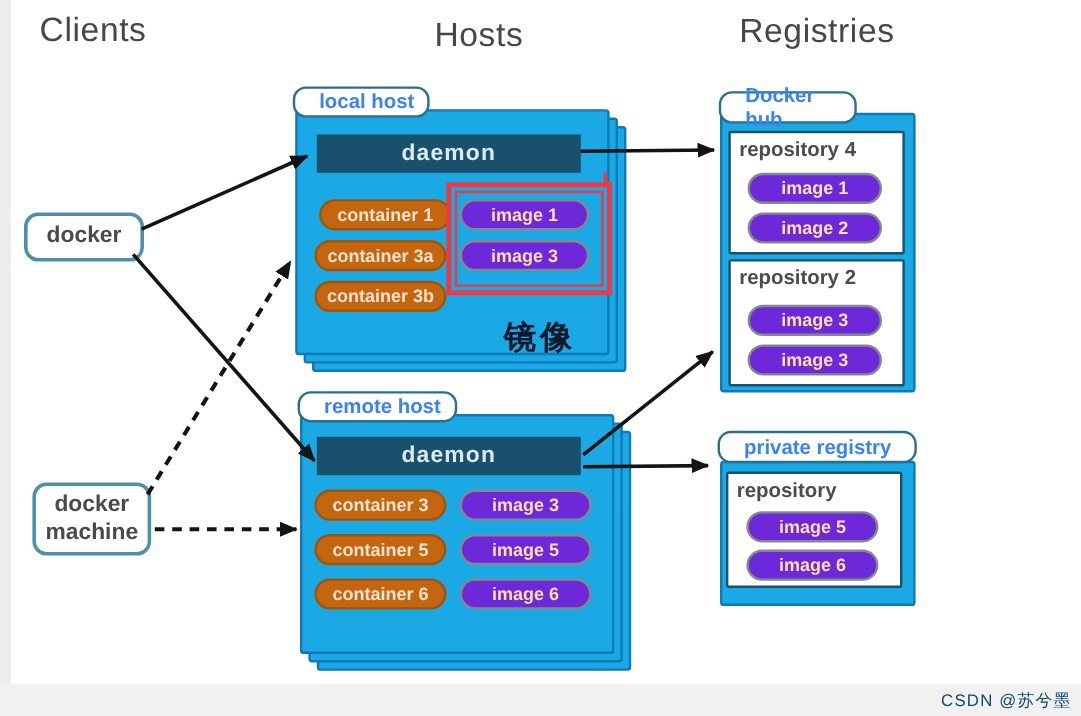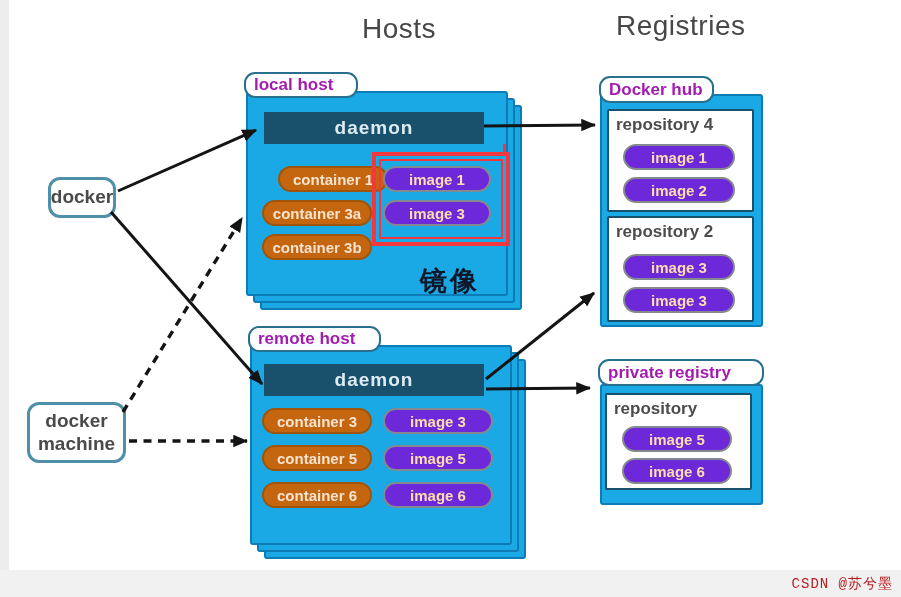--- a/index.html
+++ b/index.html
@@ -2,34 +2,34 @@
 <html><head>
 <meta charset="utf-8">
 <style>
   * { margin:0; padding:0; box-sizing:border-box; }
   body { font-family:"Liberation Sans", sans-serif; background:#fff; }
   #canvas { position:relative; width:901px; height:597px; background:#ffffff; overflow:hidden; }
 
   .edge-left { position:absolute; left:0; top:0; width:9px; height:597px; background:#ededed; }
   .bottom-strip { position:absolute; left:0; top:570px; width:901px; height:27px; background:#f1f1f1;
                   display:flex; align-items:center; justify-content:flex-end; padding-right:8px; }
-  .watermark { font-size:14px; color:#b91c1c; letter-spacing:1px;font-family:Liberation Mono, monospace; }
+  .watermark { font-size:14px; color:#0c4a6e; letter-spacing:1px; }
 
   .col-header { position:absolute; font-size:28px; color:#474747; letter-spacing:0.5px; }
 
   .client-box { position:absolute; background:#fff; border:3px solid #4f8fa8; border-radius:12px;
                 display:flex; align-items:center; justify-content:center; text-align:center;
                 font-size:19px; font-weight:bold; color:#4a4a4a; line-height:1.2; z-index:30; }
 
   .sheet { position:absolute; background:#1ba9e5; border:2px solid #0d7bb5; border-radius:3px; }
   .panel { position:absolute; background:#1ba9e5; border:2px solid #0d7bb5; border-radius:3px; z-index:10; }
 
   .tab { position:absolute; background:#fff; border:2.5px solid #28708e; border-radius:11px;
-         display:flex; align-items:center; padding-left:8px;
-         font-size:17px; font-weight:bold; color:#a21caf; z-index:25; }
+         display:flex; align-items:center; padding-left:20px;
+         font-size:17px; font-weight:bold; color:#3b82f6; z-index:25; }
 
   .daemon { position:absolute; background:#19506b; display:flex; align-items:center; justify-content:center;
             font-size:19px; font-weight:bold; color:#dcebf2; letter-spacing:1px; z-index:15; }
 
   .pill { position:absolute; border-radius:13px; display:flex; align-items:center; justify-content:center;
           font-size:15px; font-weight:bold; z-index:15; }
   .pill.container { background:#c4660f; border:2px solid #a05409; color:#f8e3cf; }
   .pill.image { background:#6d28d9; border:2px solid #84898f; color:#ffddae; }
 
   .repo-box { position:absolute; background:#fff; border:2.5px solid #19506b; border-radius:2px; z-index:15; }
@@ -45,32 +45,33 @@
 
   svg.arrows { position:absolute; left:0; top:0; z-index:50; pointer-events:none; }
 </style>
 </head>
 <body>
 
 <div id="canvas">
 
   <div class="edge-left"></div>
 
+  <div class="col-header" style="left:33px; top:9px;">Clients</div>
   <div class="col-header" style="left:362px; top:13px;">Hosts</div>
   <div class="col-header" style="left:616px; top:10px;">Registries</div>
 
-  <div class="client-box" style="left:48px; top:177px; width:68px; height:41px;">docker</div>
+  <div class="client-box" style="left:20px; top:177px; width:100px; height:41px;">docker</div>
   <div class="client-box" style="left:27px; top:402px; width:99px; height:61px; padding:0 10px;">docker machine</div>
 
   <div class="sheet" style="left:260px; top:105px; width:262px; height:205px;"></div>
   <div class="sheet" style="left:253px; top:98px; width:262px; height:205px;"></div>
   <div class="panel" style="left:246px; top:91px; width:262px; height:205px;"></div>
   <div class="tab" style="left:244px; top:72px; width:114px; height:26px;">local host</div>
   <div class="daemon" style="left:264px; top:112px; width:220px; height:32px;">daemon</div>
-  <div class="pill container" style="left:278px; top:166px; width:110px; height:26px;">container 1</div>
+  <div class="pill container" style="left:266px; top:166px; width:110px; height:26px;">container 1</div>
   <div class="pill container" style="left:262px; top:200px; width:110px; height:26px;">container 3a</div>
   <div class="pill container" style="left:262px; top:234px; width:110px; height:26px;">container 3b</div>
   <div class="pill image" style="left:383px; top:166px; width:108px; height:26px;">image 1</div>
   <div class="pill image" style="left:383px; top:200px; width:108px; height:26px;">image 3</div>
 
   <div class="hl-red">
     <div class="hl-red-inner"></div>
   </div>
   <div class="hl-tick"></div>
   <div class="annotation-cn">镜像</div>

